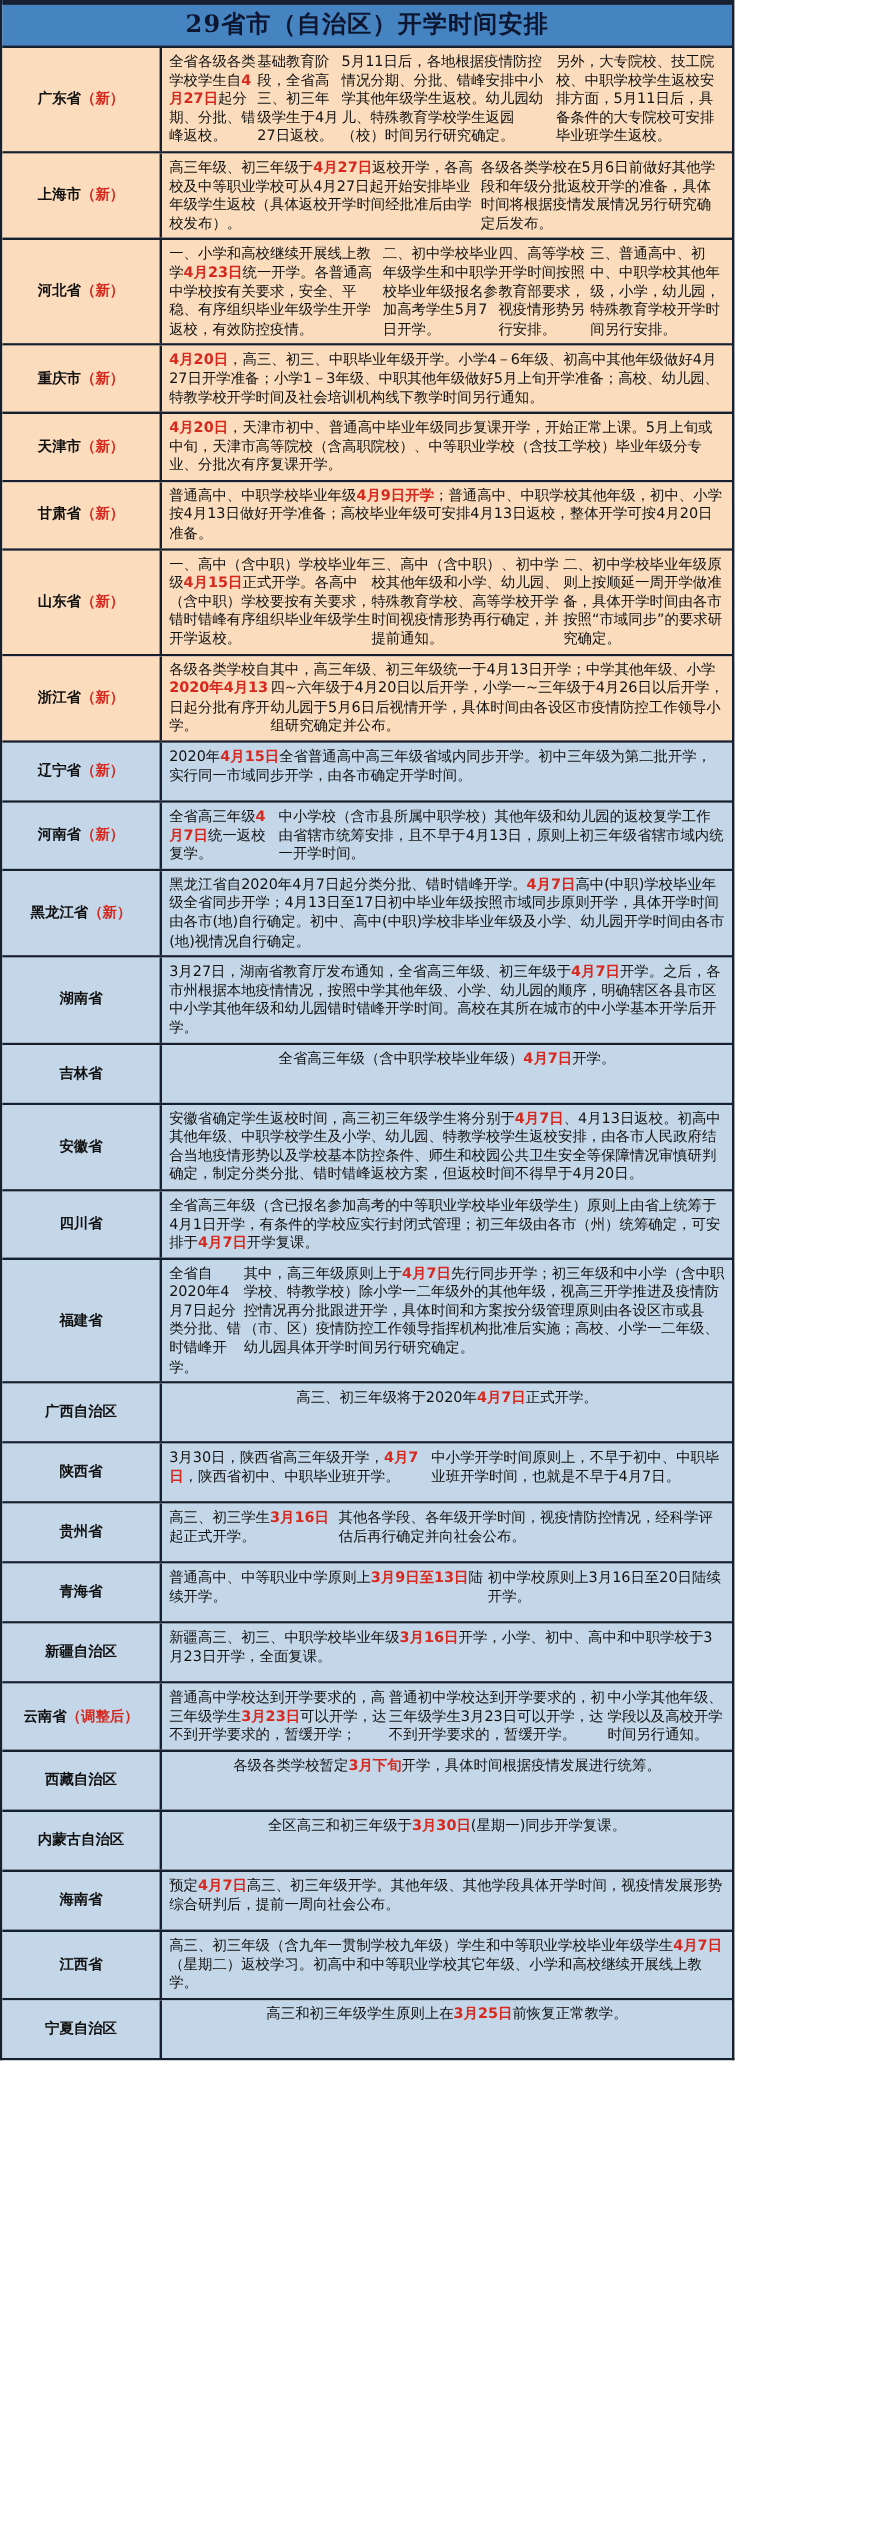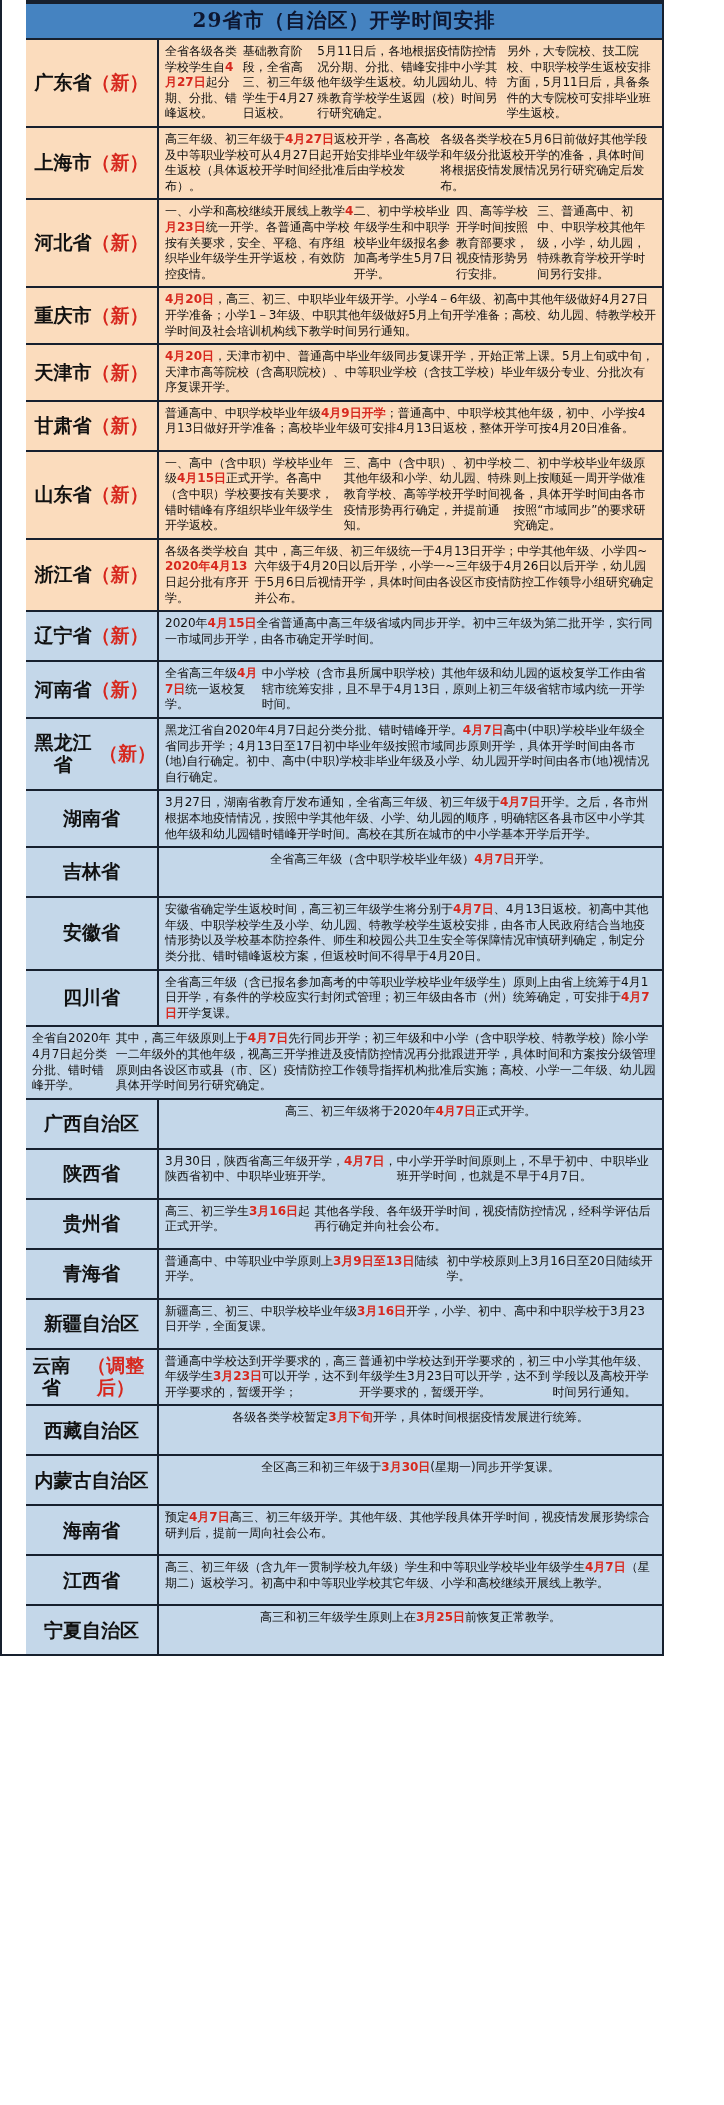--- a/index.html
+++ b/index.html
@@ -12,26 +12,25 @@
     --border:#17202e;
   }
   html,body{margin:0;padding:0;}
   body{
     width:724px;
     font-family:"DejaVu Sans","Liberation Sans",sans-serif;
     color:#111;
     background:#fff;
   }
   .table-wrap{
-    width:664px;
+    width:612px;
     box-sizing:border-box;
     border-left:2px solid var(--border);
     border-right:2px solid var(--border);
     border-bottom:2px solid var(--border);
-    padding-left:24px;
   }
   .band-header{
     background:var(--header-bg);
     color:var(--header-text);
     font-family:"DejaVu Serif","Liberation Serif",serif;
     font-weight:bold;
     font-size:20px;
     text-align:center;
     padding:3px 0 4px 0;
     border-top:4px solid var(--border);
@@ -46,21 +45,21 @@
   .row:last-child{border-bottom:none;justify-content:flex-end;}
   .name-cell{
     flex:0 0 133px;
     width:133px;
     box-sizing:border-box;
     display:flex;
     align-items:center;
     justify-content:center;
     text-align:center;
     font-weight:bold;
-    font-size:19px;
+    font-size:12px;
     padding:2px 1px;
     border-right:2px solid var(--border);
     line-height:1.15;
   }
   .content-cell{
     flex:1;
     box-sizing:border-box;
     padding:4px 6px;
     font-size:12px;
     line-height:1.3;
@@ -216,20 +215,23 @@
       </div>
       <div class="row blue">
         <div class="name-cell">
           <span>四川省</span>
         </div>
         <div class="content-cell">
           <div class="para"><span>全省高三年级（含已报名参加高考的中等职业学校毕业年级学生）原则上由省上统筹于4月1日开学，有条件的学校应实行封闭式管理；初三年级由各市（州）统筹确定，可安排于</span><span class="red">4月7日</span><span>开学复课。</span></div>
         </div>
       </div>
       <div class="row blue">
+        <div class="name-cell">
+          <span>福建省</span>
+        </div>
         <div class="content-cell">
           <div class="para"><span>全省自2020年4月7日起分类分批、错时错峰开学。</span></div>
           <div class="para"><span>其中，高三年级原则上于</span><span class="red">4月7日</span><span>先行同步开学；初三年级和中小学（含中职学校、特教学校）除小学一二年级外的其他年级，视高三开学推进及疫情防控情况再分批跟进开学，具体时间和方案按分级管理原则由各设区市或县（市、区）疫情防控工作领导指挥机构批准后实施；高校、小学一二年级、幼儿园具体开学时间另行研究确定。</span></div>
         </div>
       </div>
       <div class="row blue">
         <div class="name-cell">
           <span>广西自治区</span>
         </div>
         <div class="content-cell">

